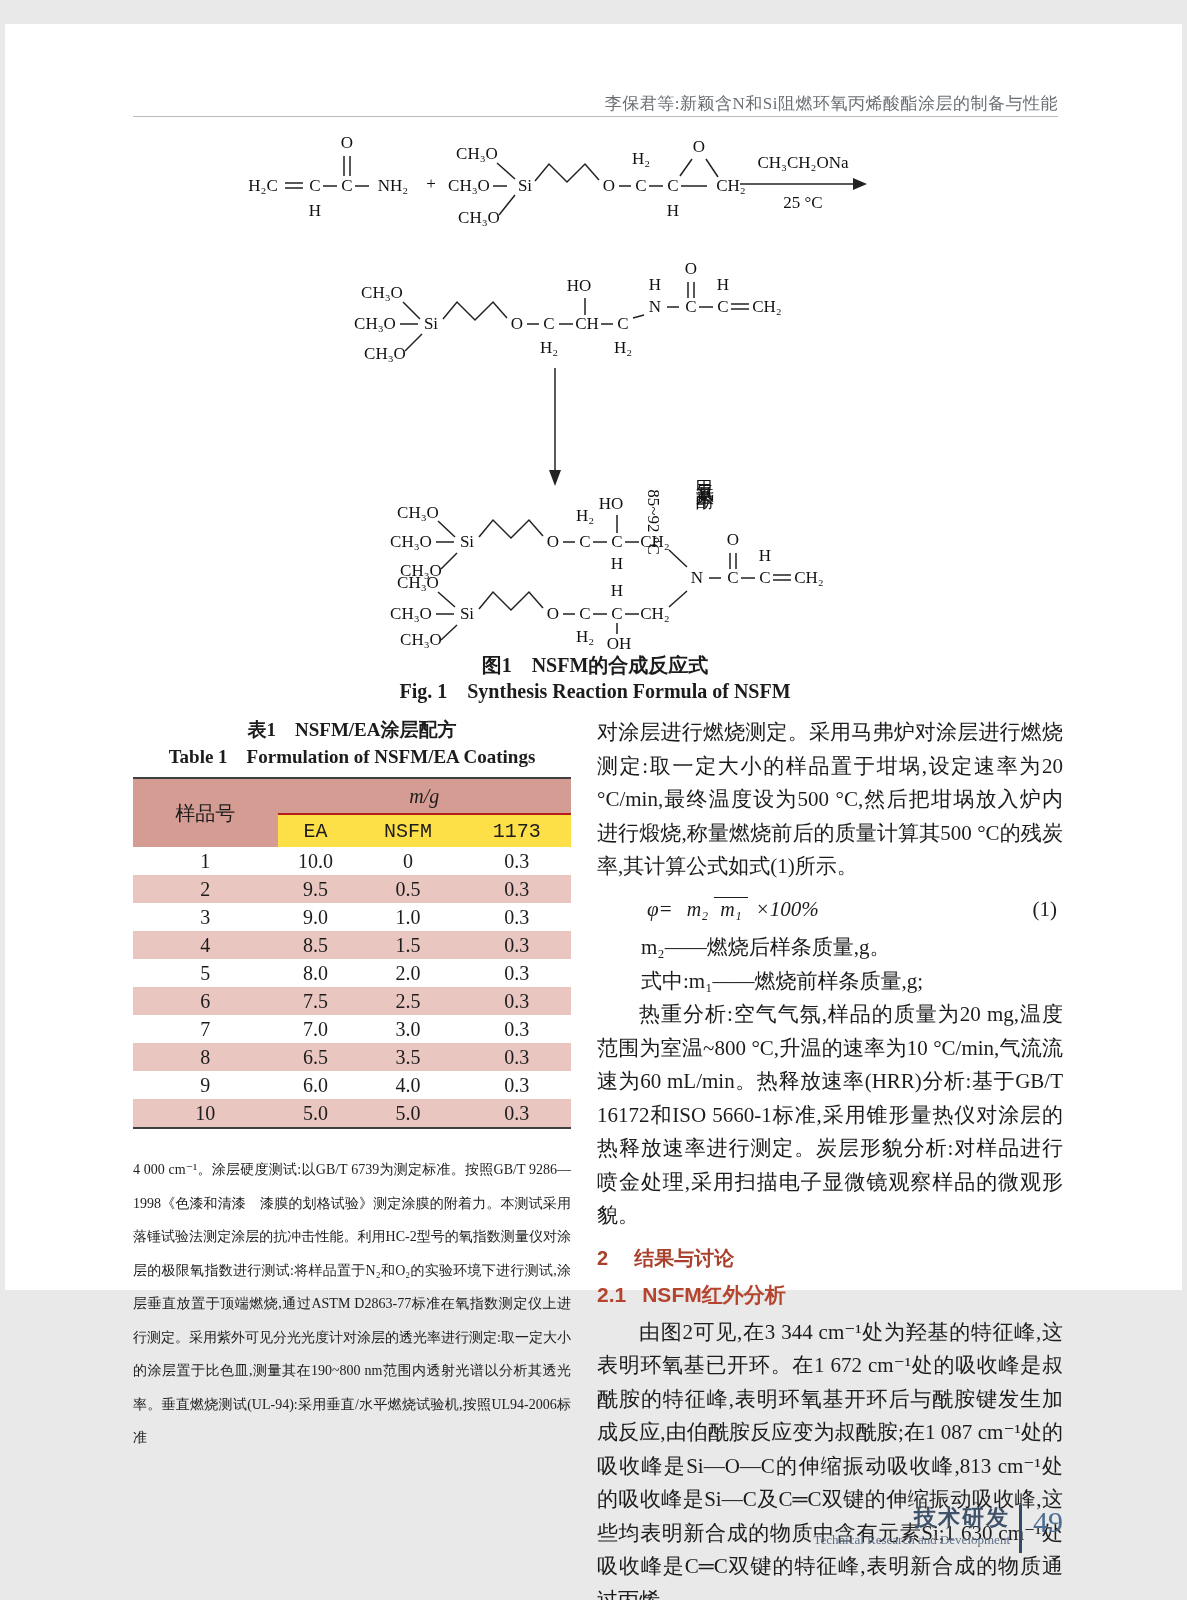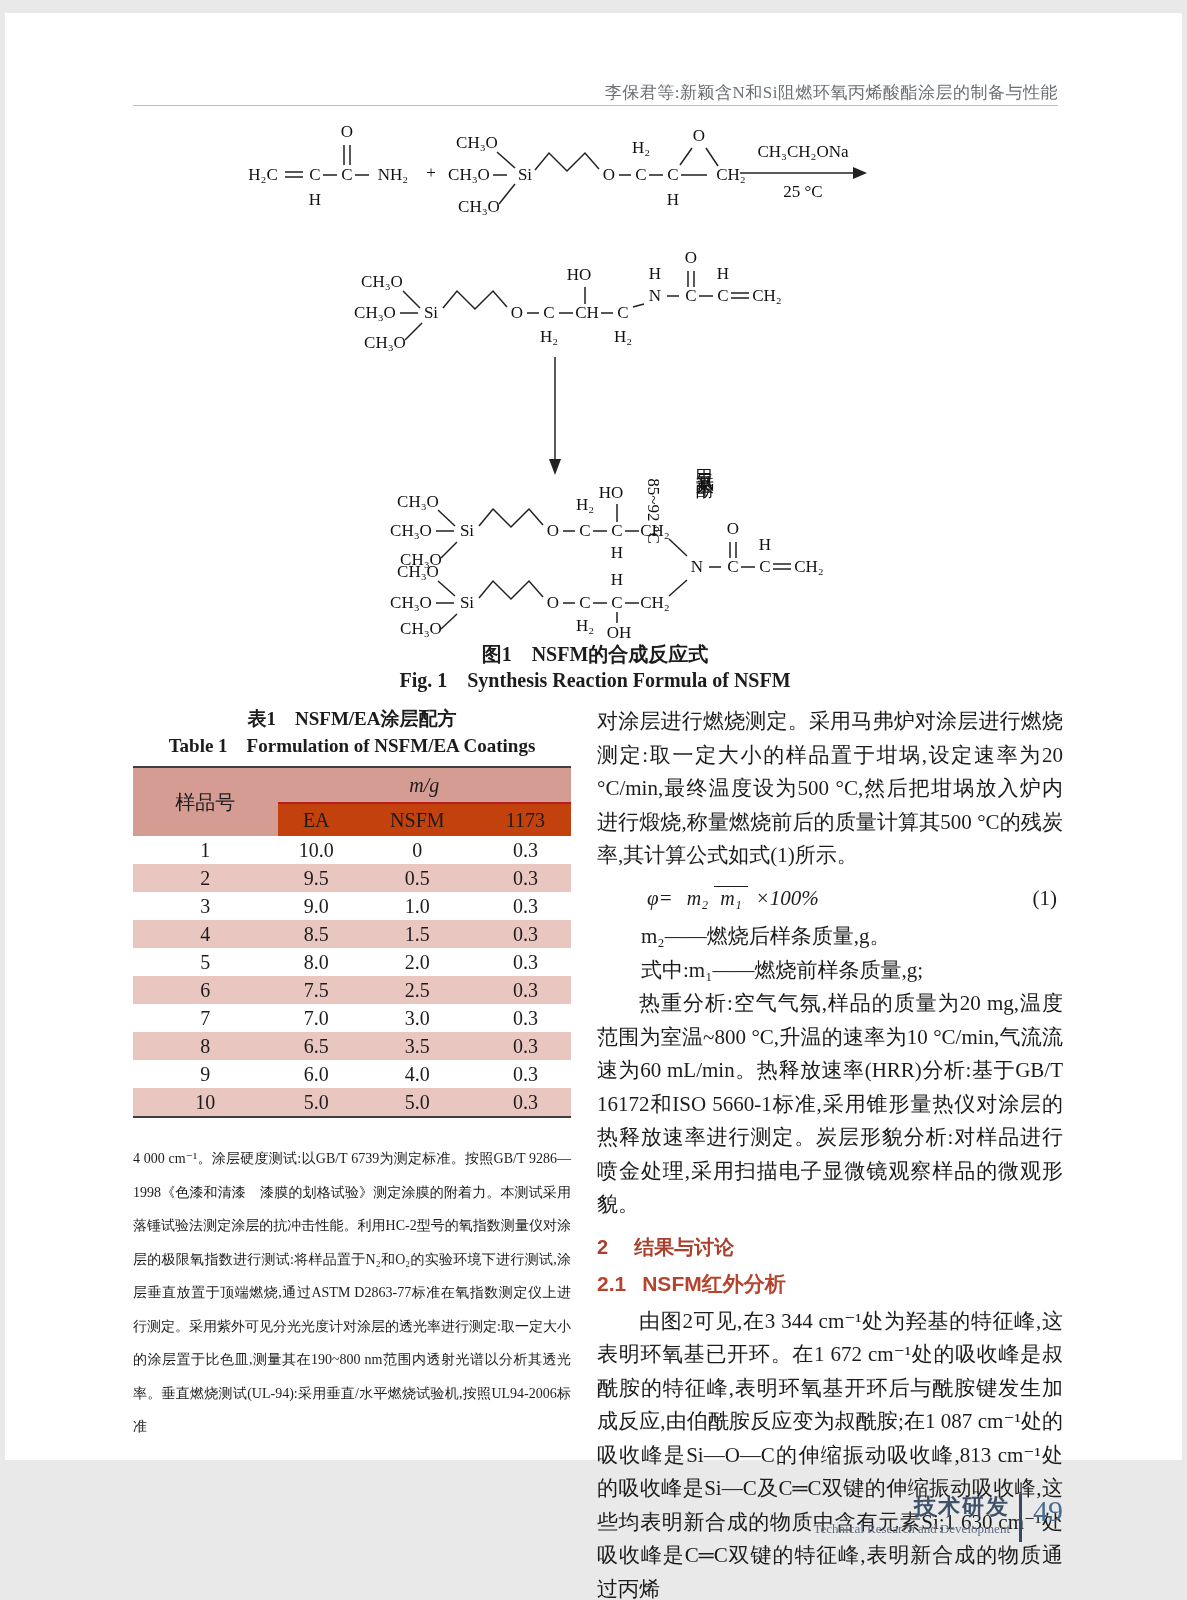--- a/index.html
+++ b/index.html
@@ -1,17 +1,17 @@
 <!DOCTYPE html>
 <html><head>
 <meta charset="utf-8">
 <style>
   html,body{margin:0;padding:0;}
   body{width:1187px;height:1600px;background:#e9e9e9;font-family:"Liberation Serif","DejaVu Serif",serif;color:#1c1c1c;position:relative;}
-  .page{position:absolute;left:5px;top:13px;width:1177px;height:1447px;background:#ffffff;}
+  .page{position:absolute;left:5px;top:24px;width:1177px;height:1266px;background:#ffffff;}
 
   .running-head{position:absolute;top:68px;left:128px;width:925px;text-align:right;font-size:17px;color:#6a6f73;letter-spacing:.5px;}
   .head-rule{position:absolute;top:92px;left:128px;width:925px;border-top:1.5px solid #b9bdbf;height:0;}
 
   .figure{position:absolute;left:130px;top:102px;width:920px;height:535px;}
   .figure svg{position:absolute;left:0;top:0;}
   .figure text{font-family:"Liberation Serif","DejaVu Serif",serif;font-size:17px;fill:#111;}
   .bonds{stroke:#222;stroke-width:1.5;fill:none;}
   .ah{fill:#222;stroke:none;}
   .vert-reagent{position:absolute;left:558px;top:340px;writing-mode:vertical-rl;font-size:18px;letter-spacing:3px;color:#111;}
@@ -22,21 +22,21 @@
   .cap-en{top:654px;}
 
   .col-left{position:absolute;left:128px;top:692px;width:438px;}
   .col-right{position:absolute;left:592px;top:692px;width:466px;font-size:21px;line-height:33.5px;text-align:justify;}
 
   .tbl-title{text-align:center;font-weight:bold;font-size:19px;line-height:27px;}
   table.t1{width:100%;border-collapse:collapse;margin-top:7px;border-top:2px solid #3f3f3f;border-bottom:2px solid #3f3f3f;font-size:20px;}
   table.t1 th{background:#d59c93;font-weight:normal;}
   th.sample{width:33%;font-size:20px;}
   th.group{font-style:italic;border-bottom:2px solid #b91c1c;height:32px;}
-  tr.sub th{height:30px;background:#c2410c;}
+  tr.sub th{height:30px;background:#fde047;font-family:Liberation Mono, monospace;}
   table.t1 td{text-align:center;height:28px;padding:0;}
   tr.alt td{background:#e9c6c0;}
   .col-left p{margin:24px 0 0;font-size:14px;line-height:33.5px;text-align:justify;}
 
   .col-right p{margin:0;}
   .indent2{text-indent:2em;}
   .formula-row{display:flex;align-items:center;margin:9px 0 5px;padding-left:50px;font-style:italic;font-size:21px;}
   .frac{display:inline-flex;flex-direction:row;align-items:center;margin:0 8px;line-height:1.15;font-size:20px;}
   .frac .num{padding:0 6px;}
   .frac .den{border-top:1.4px solid #1c1c1c;padding:0 6px;}

